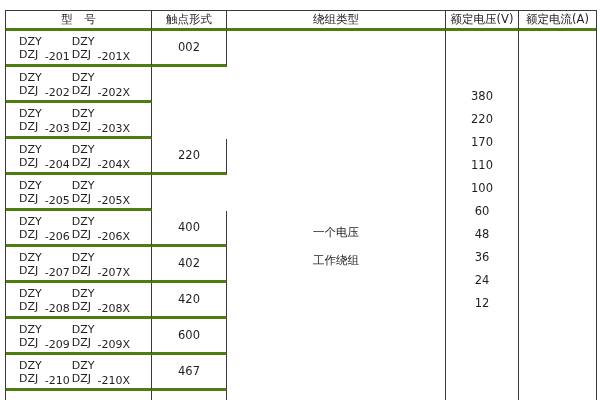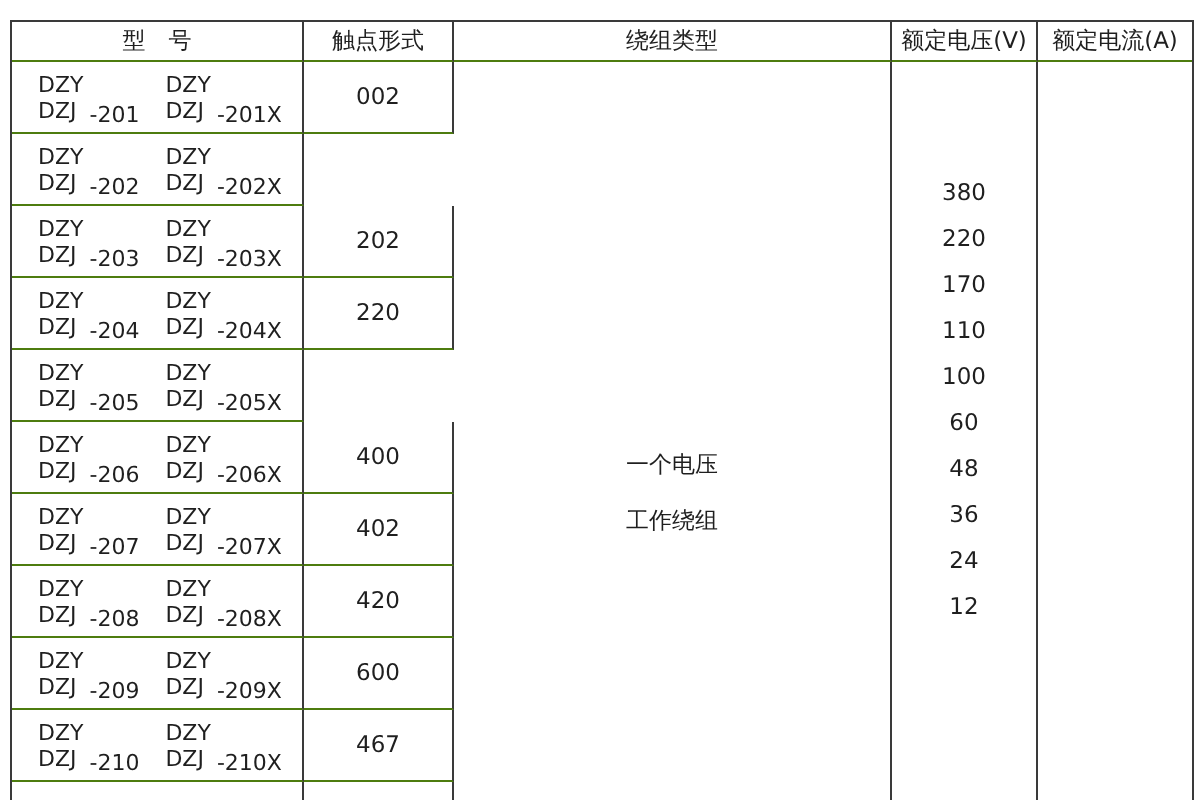--- a/index.html
+++ b/index.html
@@ -11,31 +11,31 @@
   .grid{
     position:absolute;left:5px;top:10px;
     display:grid;
     grid-template-columns:146px 75px 219px 73px 77px;
     grid-template-rows:20px repeat(10,36px) 40px;
     border:1px solid #3a3a3a;
     background:#ffffff;
   }
   .cell{
     border-right:1px solid #3a3a3a;
-    border-bottom:1px solid #4d7c0f;
+    border-bottom:3px solid #4d7c0f;
     display:flex;align-items:center;justify-content:center;
     font-size:11px;line-height:13px;
     box-sizing:border-box;
     overflow:hidden;
   }
   .last-col{border-right:none;}
   .no-bottom{border-bottom:none;}
   .hdr{font-size:11.5px;}
   
-  .model{justify-content:flex-start;padding-left:13px;gap:13px;}
+  .model{justify-content:flex-start;padding-left:13px;gap:2px;}
   .mg{display:flex;align-items:center;gap:3px;}
   .stack{display:flex;flex-direction:column;line-height:13px;}
   .suffix{white-space:nowrap;margin-top:18px;}
   
   .winding{flex-direction:column;justify-content:center;gap:15px;padding-top:30px;font-size:11.5px;}
   .voltage{flex-direction:column;justify-content:center;padding-bottom:62px;font-size:11.5px;}
   .voltage div{line-height:23px;text-align:center;}
   .contact{font-size:11.5px;}
 </style>
 </head>
@@ -93,21 +93,20 @@
         <span class="suffix">-203</span>
       </span>
     <span class="mg">
         <span class="stack">
           <span>DZY</span>
           <span>DZJ</span>
         </span>
         <span class="suffix">-203X</span>
       </span>
   </div>
-  <div class="cell contact" style="grid-area:4/2">202</div>
 
   <div class="cell model" style="grid-area:5/1">
     <span class="mg">
         <span class="stack">
           <span>DZY</span>
           <span>DZJ</span>
         </span>
         <span class="suffix">-204</span>
       </span>
     <span class="mg">

